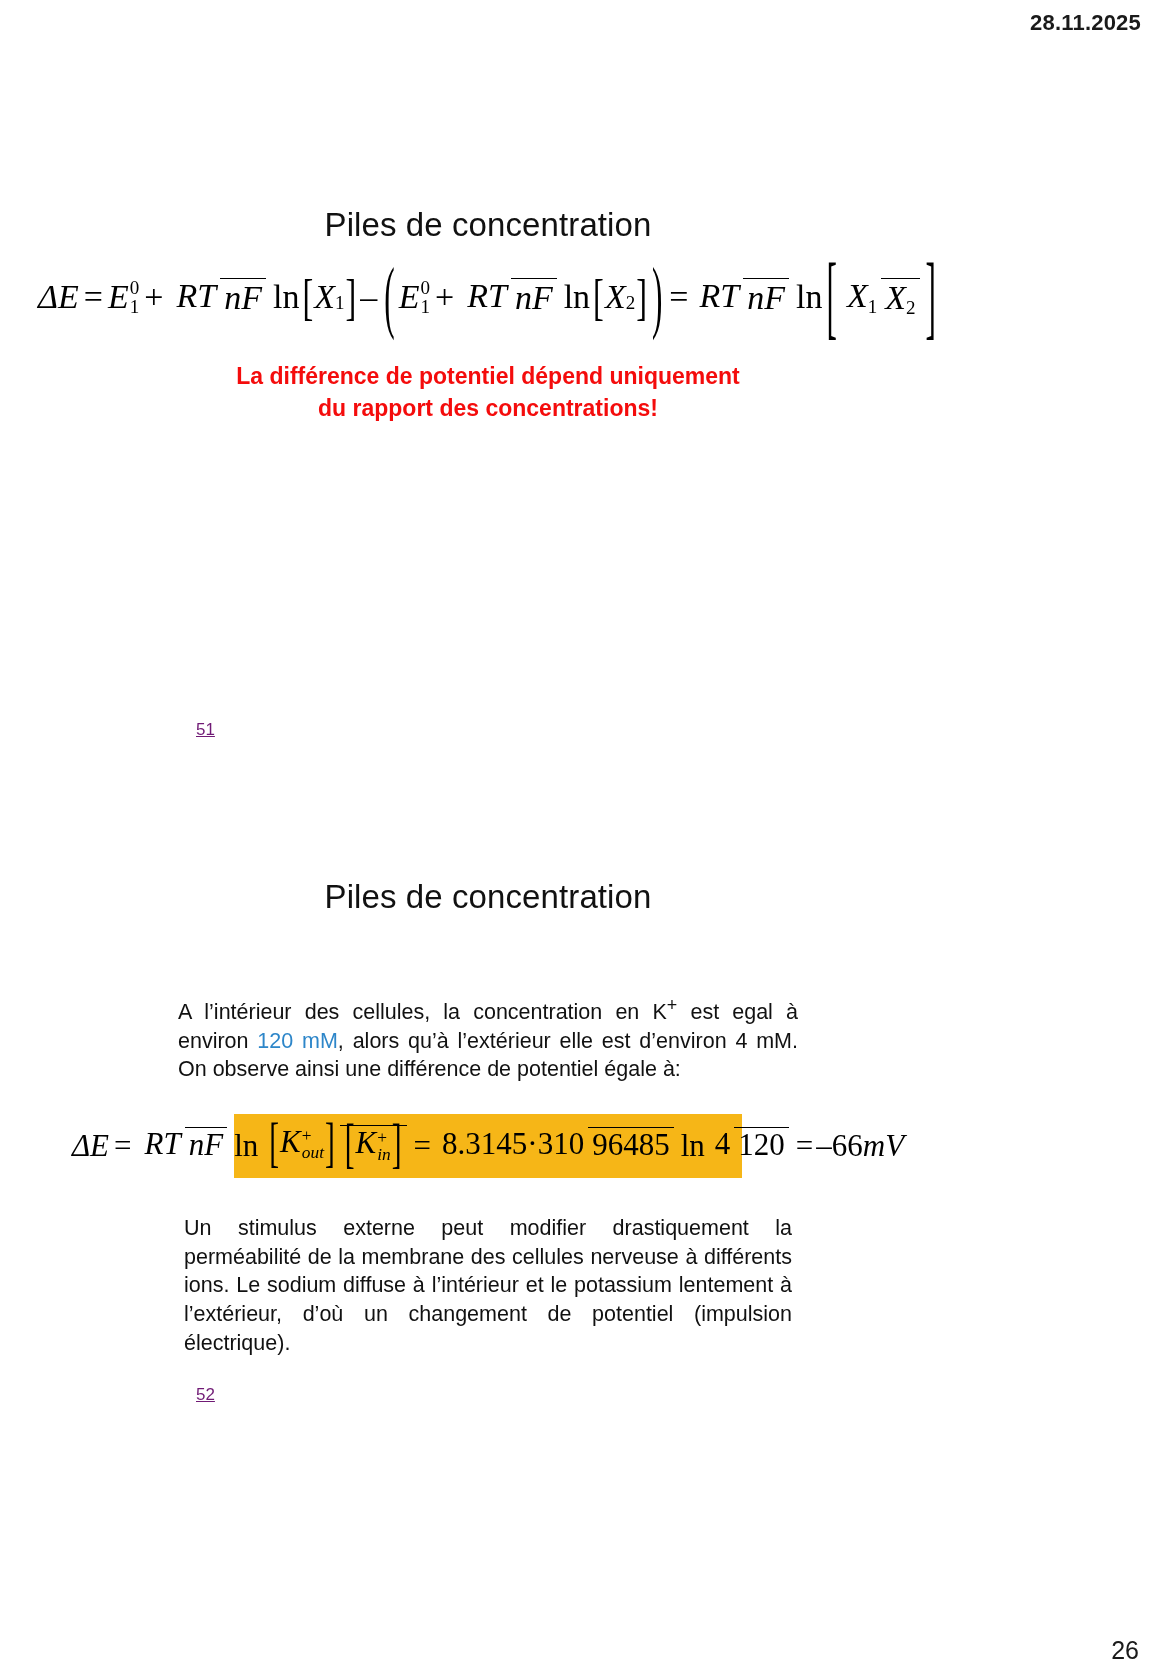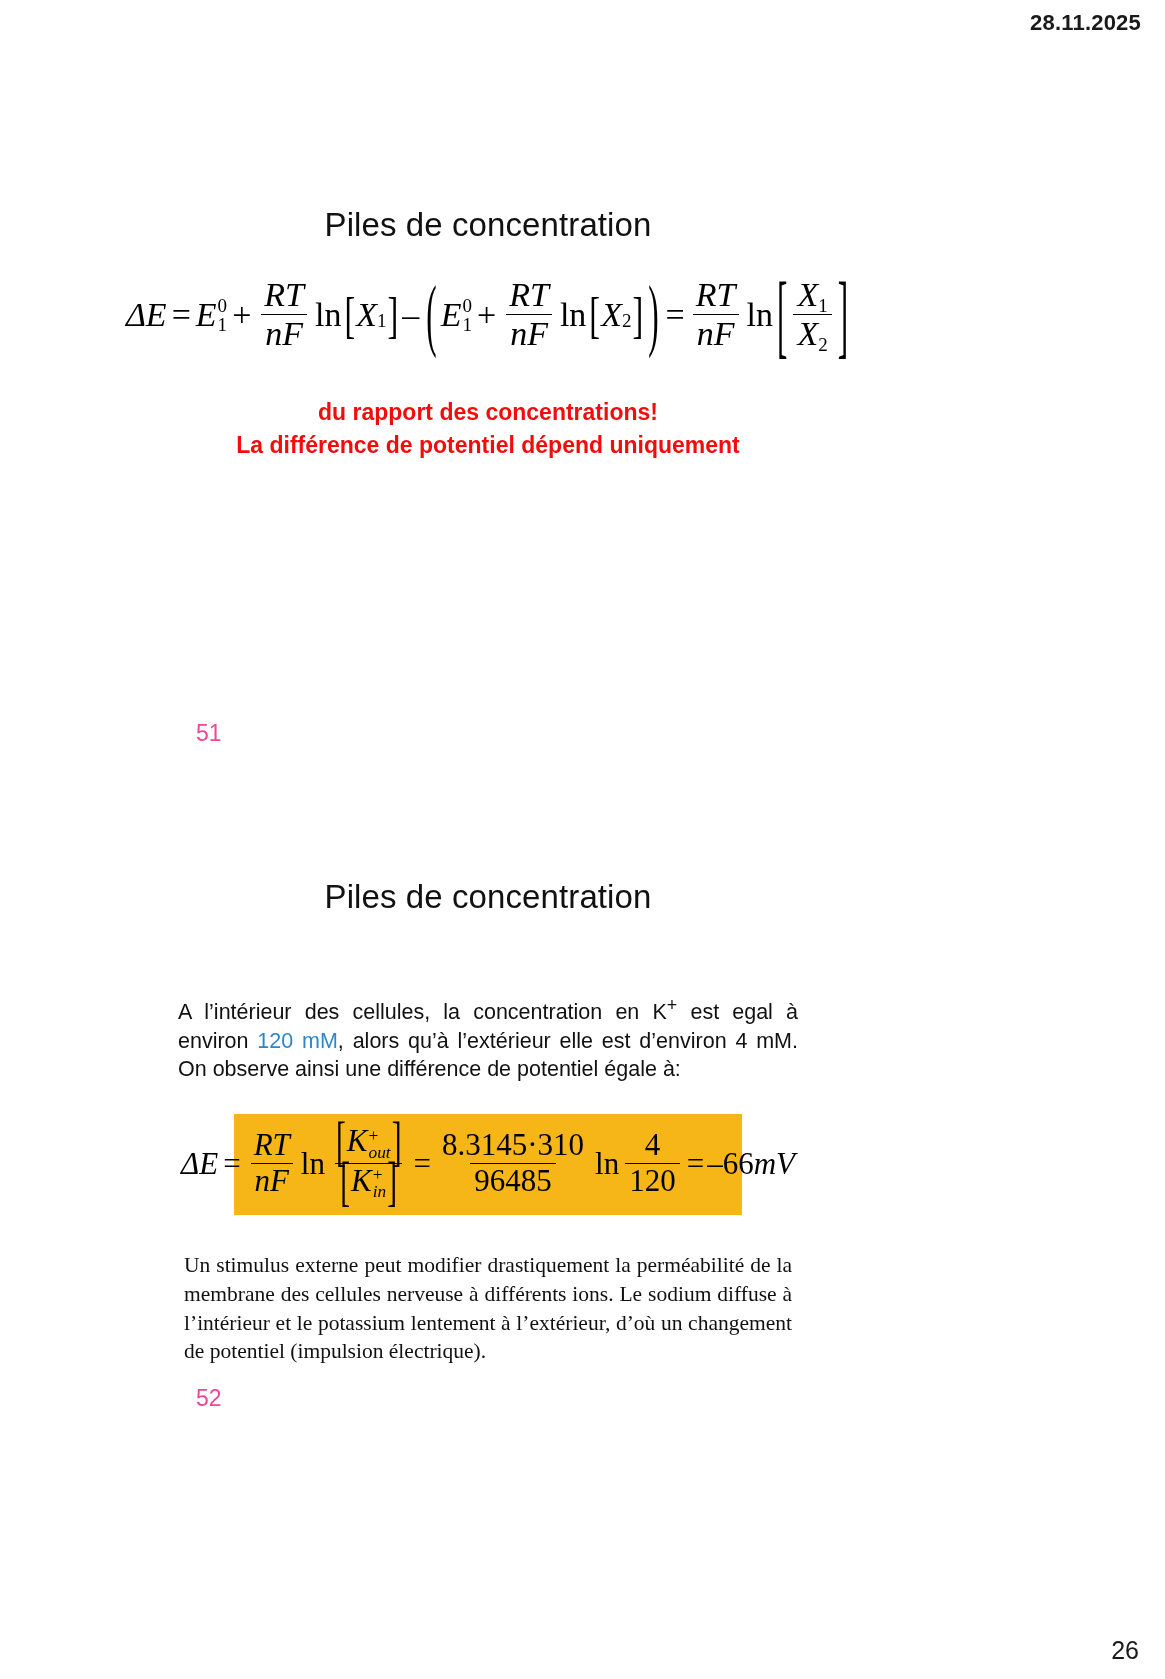--- a/index.html
+++ b/index.html
@@ -56,39 +56,39 @@
     margin: 50px auto 0 auto;
     width: 658px;
   }
   #slide-2 .body-text-top {
     margin: 78px auto 0 auto;
     width: 620px;
   }
   #slide-2 .body-text-bottom {
     margin: 36px auto 0 auto;
     width: 608px;
-    font-family: Liberation Serif, serif;
   }
   .hl-blue { color: #2d86c9; }
 
   .red-callout {
     margin: 44px auto 0 auto;
     width: 720px;
     text-align: center;
     color: #f40c0c;
     font-weight: bold;
     font-size: 23px;
     line-height: 1.4;
   }
 
   .page-num {
     position: absolute;
     left: 196px;
-    font-size: 23px;
-    color: #ec4899;
+    font-size: 17px;
+    color: #701a75;
+    text-decoration: underline;
   }
 
   
   .math {
     font-family: "Liberation Serif", "DejaVu Serif", serif;
     font-size: 33px;
     color: #000;
     display: flex;
     align-items: center;
     justify-content: center;
@@ -117,21 +117,21 @@
     line-height: 1;
     margin-left: 1px;
     position: relative;
     top: -0.02em;
   }
   .supsub span { display: block; height: 1em; }
 
   
   .frac {
     display: inline-flex;
-    flex-direction: column;
+    flex-direction: row;
     align-items: center;
     vertical-align: middle;
     margin: 0 4px;
     position: relative;
     top: -0.02em;
     justify-content: center;
   }
   .frac > .num { padding: 0 4px 1px 4px; line-height: 1.05; }
   .frac > .den { padding: 1px 4px 0 4px; line-height: 1.05; border-top: 1.6px solid #000; }
 
@@ -248,22 +248,22 @@
         <span class="frac">
           <span class="num mi"><span>X</span><span class="sub">1</span></span>
           <span class="den mi"><span>X</span><span class="sub">2</span></span>
         </span>
         <span class="brk-big">]</span>
       </span>
     </div>
   </div>
 
   <div class="red-callout">
+    <div>La différence de potentiel dépend uniquement</div>
     <div>du rapport des concentrations!</div>
-    <div>La différence de potentiel dépend uniquement</div>
   </div>
 
   <div class="page-num" style="top:570px;">51</div>
 </section>
 
 <section class="slide" id="slide-2">
 
   <h1 class="slide-title">Piles de concentration</h1>
 
   <p class="body-text body-text-top"><span>A l’intérieur des cellules, la concentration en K</span><sup>+</sup><span> est egal à environ </span><span class="hl-blue">120 mM</span><span>, alors qu’à l’extérieur elle est d’environ 4 mM. On observe ainsi une différence de potentiel égale à:</span></p>

